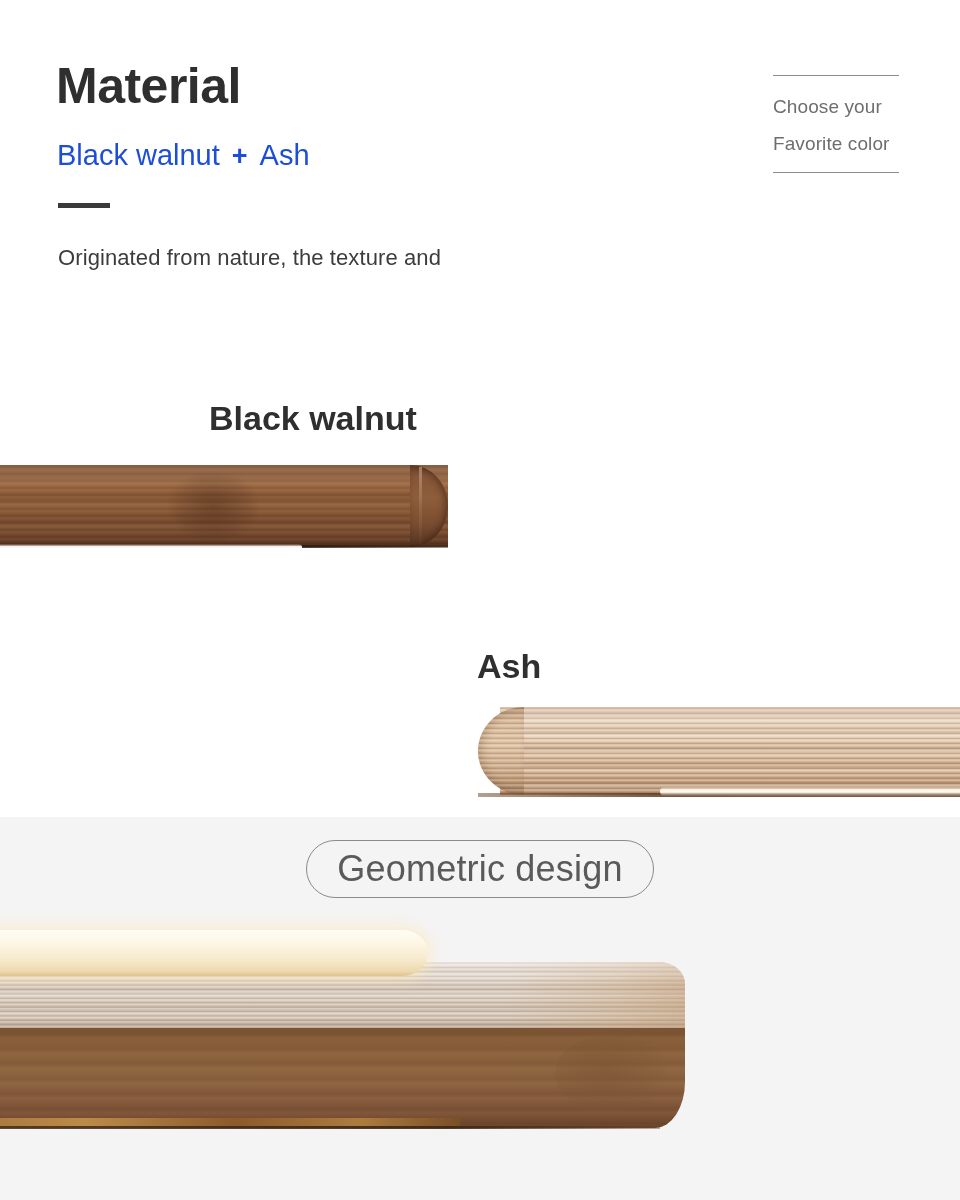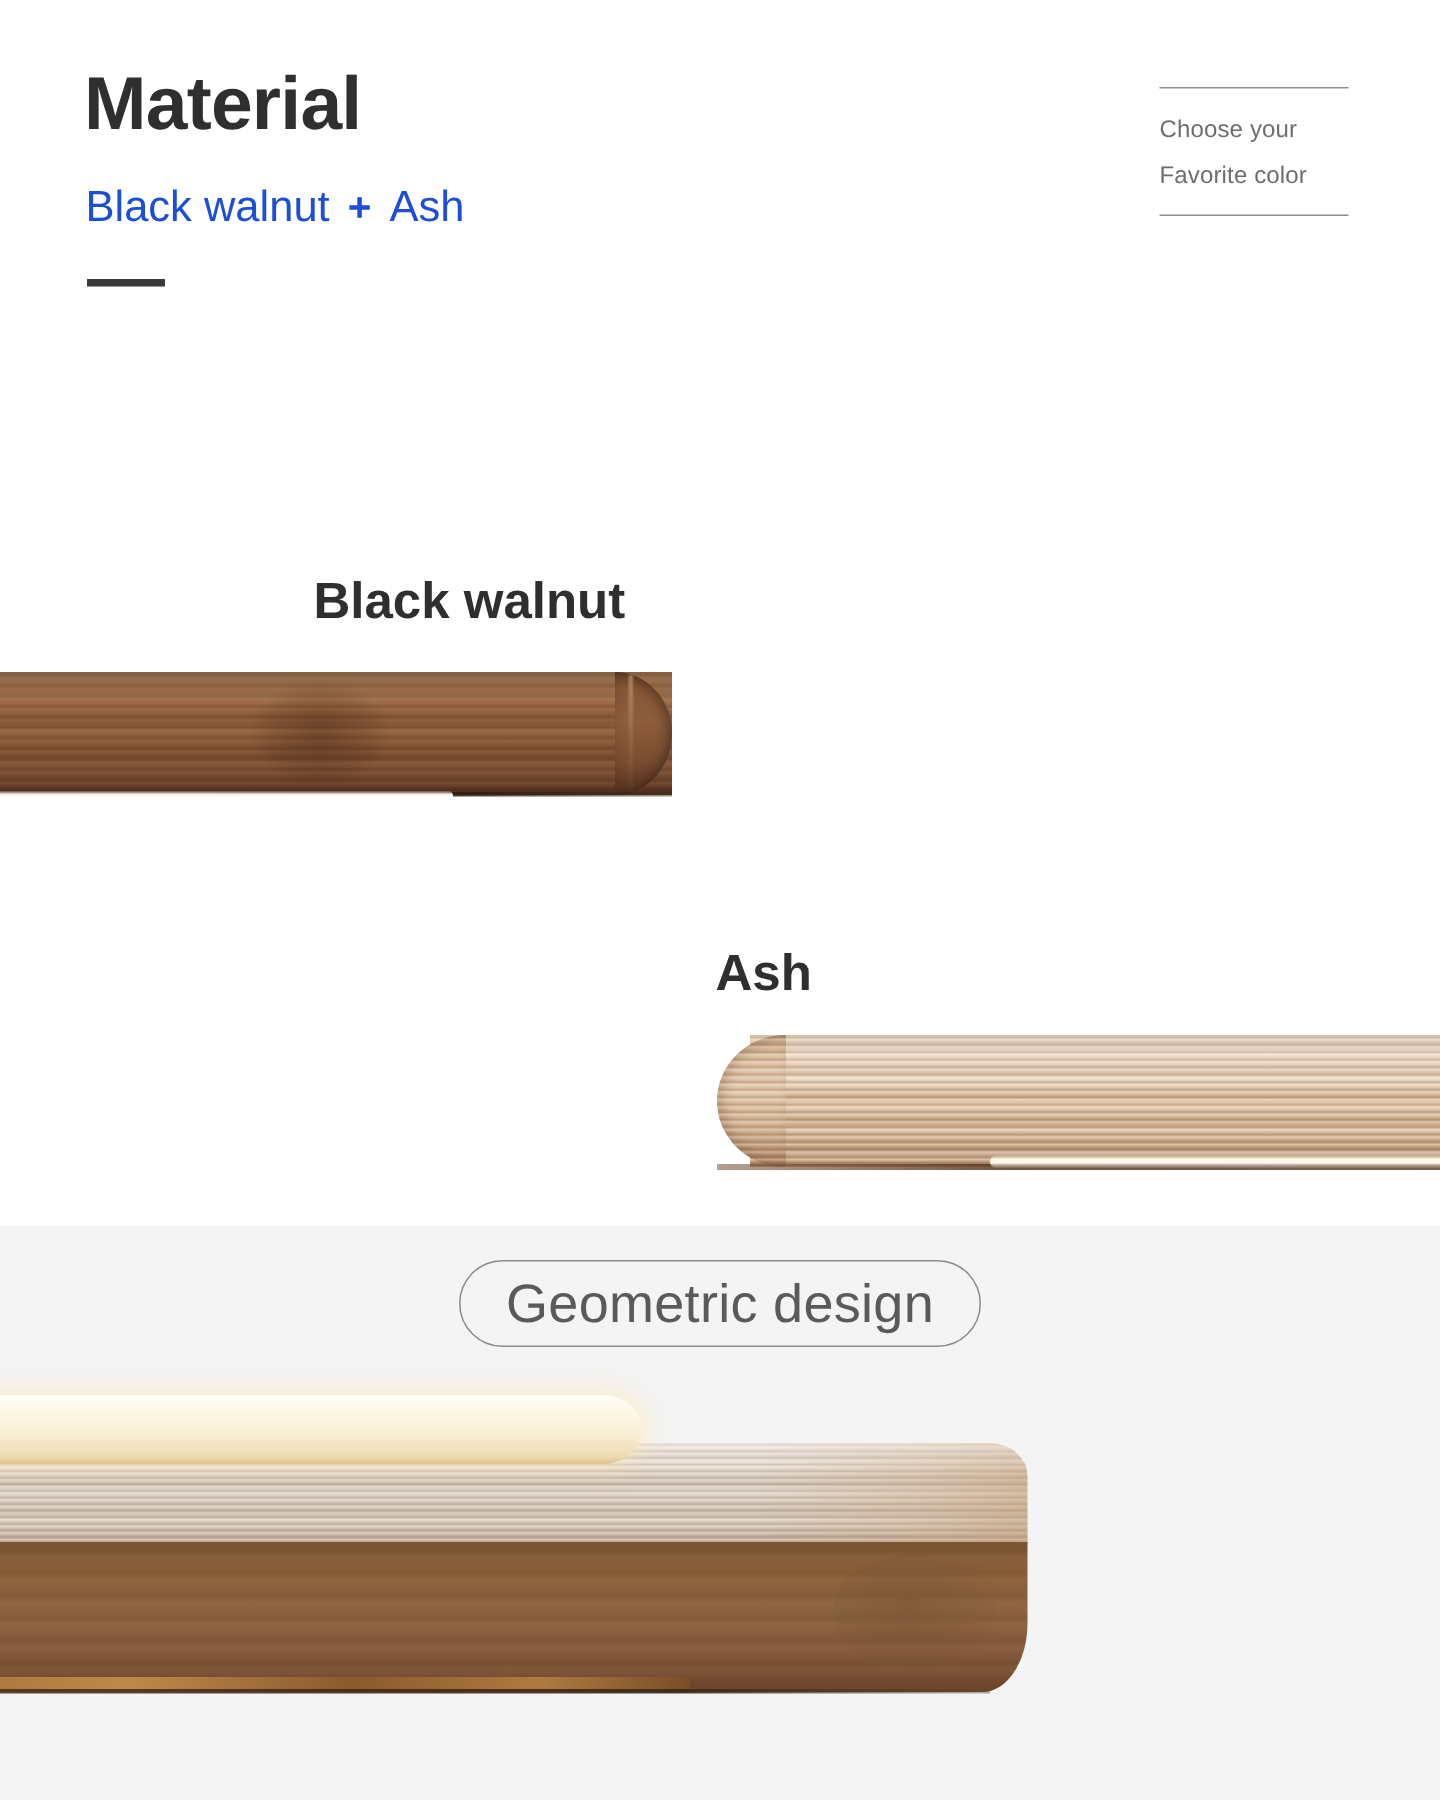--- a/index.html
+++ b/index.html
@@ -13,21 +13,21 @@
     position: relative;
     overflow: hidden;
     font-family: "Liberation Sans", sans-serif;
     color: #2b2b2b;
     -webkit-font-smoothing: antialiased;
   }
 
   
   .section-top {
     position: absolute;
-    left: 0; top: 0;
+    left: 0; top: 17px;
     width: 960px; height: 817px;
     background: #ffffff;
     overflow: hidden;
   }
 
   .title {
     position: absolute;
     left: 56px; top: 44px;
     font-size: 50px;
     font-weight: bold;
@@ -73,21 +73,21 @@
     position: absolute;
     left: 773px; top: 58px;
     width: 126px;
   }
   .note .hr {
     width: 126px;
     height: 1px;
     background: #8d8d8d;
   }
   .note .note-text {
-    font-size: 16px;
+    font-size: 19px;
     color: #6e6e6e;
     line-height: 1.95;
     padding: 12px 0 10px 0;
     letter-spacing: 0.1px;
   }
 
   
   .label-walnut {
     position: absolute;
     left: 209px; top: 384px;
@@ -389,20 +389,21 @@
 
   <div class="title">Material</div>
 
   <div class="subtitle">
     <span>Black walnut</span><span class="plus">+</span><span>Ash</span>
   </div>
 
   <div class="rule-short"></div>
 
   <div class="lede">
+    <div>Originated from nature, the texture and</div>
   </div>
 
   <div class="note">
     <div class="hr"></div>
     <div class="note-text">
       <div>Choose your</div>
       <div>Favorite color</div>
     </div>
     <div class="hr"></div>
   </div>

